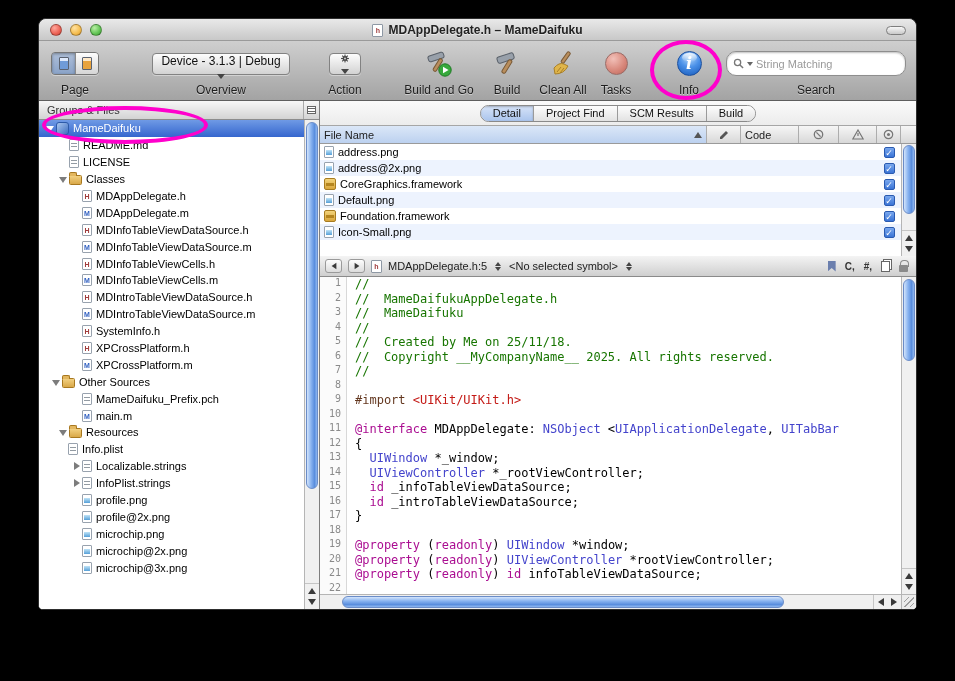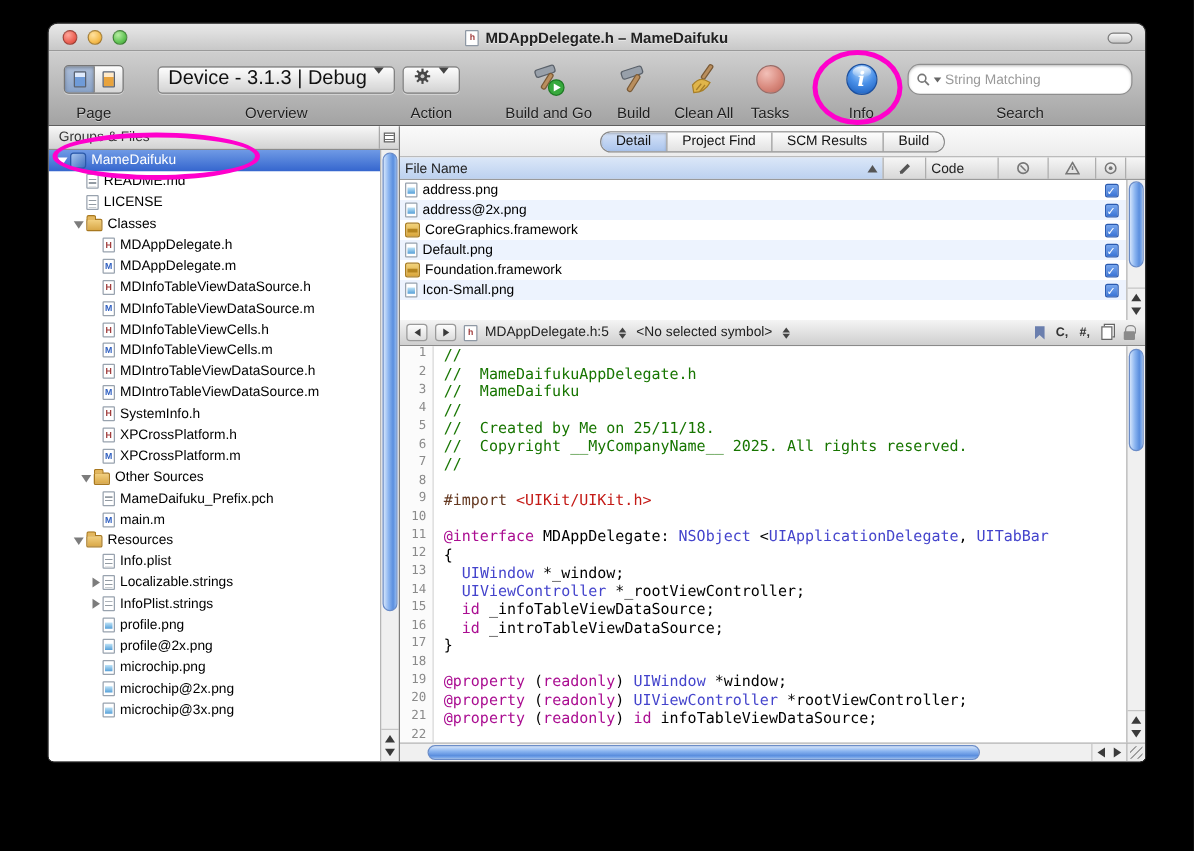--- a/index.html
+++ b/index.html
@@ -39,24 +39,24 @@
   .page-seg { display:flex; border:1px solid #767676; border-radius:4px; overflow:hidden;
               box-shadow:0 1px 0 rgba(255,255,255,.4); }
   .seg { width:23px; height:21px; display:flex; align-items:center; justify-content:center;
          background:linear-gradient(#fdfdfd,#d6d6d6); }
   .seg + .seg { border-left:1px solid #8a8a8a; }
   .seg.sel { background:linear-gradient(#aebfd9,#8aa3c8); box-shadow:inset 0 1px 3px rgba(0,0,0,.35); }
   .mini-page { width:10px; height:13px; border:1px solid #5a6270; border-radius:1px; background:#eef3fa; }
   .mini-page.blue   { background:linear-gradient(#dfeafc 30%, #6f9bd8 30%); }
   .mini-page.orange { background:linear-gradient(#ffe9c8 30%, #e8a33d 30%); }
 
-  .drop-btn { height:22px; display:flex; align-items:flex-start; gap:6px; padding:0 8px;
+  .drop-btn { height:22px; display:flex; align-items:center; gap:6px; padding:0 8px;
               border:1px solid #828282; border-radius:4px;
-              background:linear-gradient(#fdfdfd,#d2d2d2); font-size:16px; color:#111;
-              box-shadow:0 1px 0 rgba(255,255,255,.4); white-space:nowrap; }
+              background:linear-gradient(#fdfdfd,#d2d2d2); font-size:12px; color:#111;
+              box-shadow:0 1px 0 rgba(255,255,255,.4); white-space:nowrap;flex-direction:column; }
   .chev { width:0; height:0; border-left:4px solid transparent; border-right:4px solid transparent;
           border-top:5px solid #444; }
 
   .round-ic { border-radius:50%; position:relative; }
   .tasks-ic { width:23px; height:23px; border:1px solid #9a6b66;
               background:radial-gradient(circle at 35% 28%, #f2c0b8, #d98a7e 55%, #bd6457); }
   .info-ic { width:25px; height:25px; border:1px solid #1b4f9e; color:#fff;
              background:radial-gradient(circle at 50% 22%, #b4d8fb, #4a90e8 48%, #1558b8);
              font:italic bold 16px/24px "DejaVu Serif", serif; text-align:center; }
   .info-ic::after { content:""; position:absolute; left:4px; top:1px; right:4px; height:9px;
@@ -417,41 +417,41 @@
           <div class="tree-row" style="padding-left: 31px;">
             <span class="disclosure "></span>
             <span class="ticon ticon-h">H</span>
             <span class="tlabel">XPCrossPlatform.h</span>
           </div>
           <div class="tree-row" style="padding-left: 31px;">
             <span class="disclosure "></span>
             <span class="ticon ticon-m">M</span>
             <span class="tlabel">XPCrossPlatform.m</span>
           </div>
-          <div class="tree-row" style="padding-left: 24px;">
+          <div class="tree-row" style="padding-left: 11px;">
             <span class="disclosure open"></span>
             <span class="ticon ticon-folder"></span>
             <span class="tlabel">Other Sources</span>
           </div>
           <div class="tree-row" style="padding-left: 31px;">
             <span class="disclosure "></span>
             <span class="ticon ticon-doc"></span>
             <span class="tlabel">MameDaifuku_Prefix.pch</span>
           </div>
           <div class="tree-row" style="padding-left: 31px;">
             <span class="disclosure "></span>
             <span class="ticon ticon-m">M</span>
             <span class="tlabel">main.m</span>
           </div>
           <div class="tree-row" style="padding-left: 18px;">
             <span class="disclosure open"></span>
             <span class="ticon ticon-folder"></span>
             <span class="tlabel">Resources</span>
           </div>
-          <div class="tree-row" style="padding-left: 31px;">
+          <div class="tree-row" style="padding-left: 17px;">
             <span class="disclosure "></span>
             <span class="ticon ticon-plist"></span>
             <span class="tlabel">Info.plist</span>
           </div>
           <div class="tree-row" style="padding-left: 31px;">
             <span class="disclosure closed"></span>
             <span class="ticon ticon-strings"></span>
             <span class="tlabel">Localizable.strings</span>
           </div>
           <div class="tree-row" style="padding-left: 31px;">

